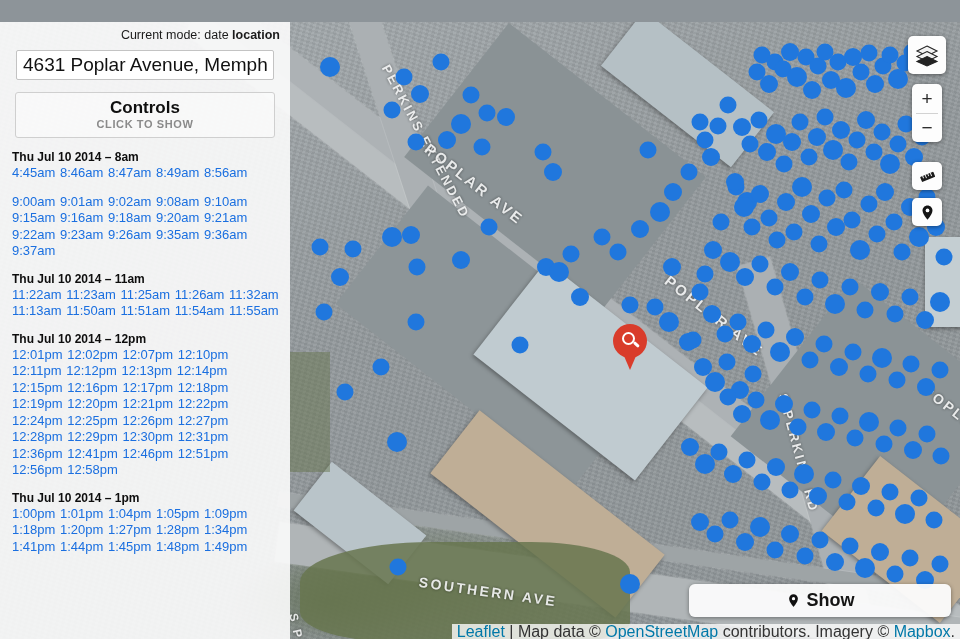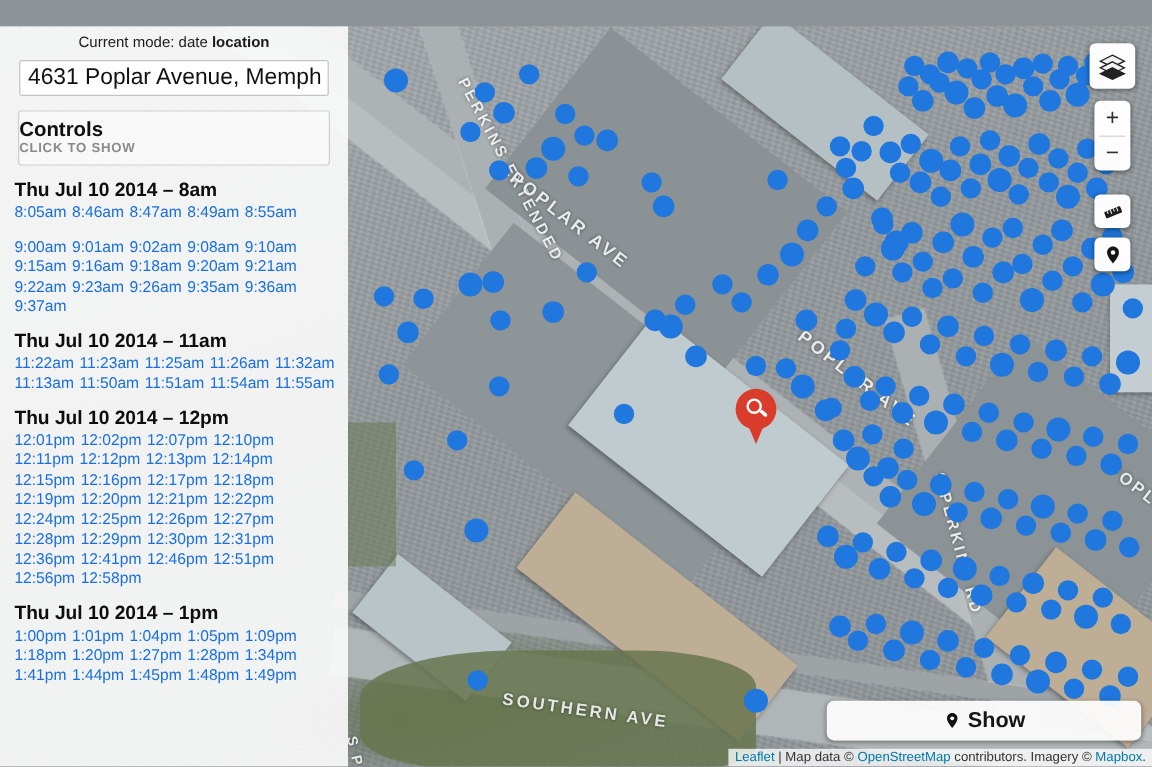--- a/index.html
+++ b/index.html
@@ -209,21 +209,21 @@
   }
 
   
   #attribution {
     position: absolute;
     right: 0; bottom: 0;
     height: 15px;
     line-height: 15px;
     padding: 0 5px;
     background: rgba(255,255,255,.78);
-    font-size: 11px;
+    font-size: 16px;
     color: #333;
     font-family: "Liberation Sans", sans-serif;
     z-index: 32;
     white-space: nowrap;
   }
   #attribution a { color: #0078a8; text-decoration: none; }
 
   
   #sidebar {
     position: absolute;
@@ -237,21 +237,21 @@
   }
   #sidebar-title {
     margin: 12px 0 0 0;
     text-align: center;
     font-size: 21px;
     font-weight: 700;
     color: #121212;
     letter-spacing: .1px;
   }
   #mode-line {
-    text-align: center;
+    text-align: right;
     font-size: 12.5px;
     color: #1b1b1b;
     margin-top: 6px;
   }
   #mode-line b { font-weight: 700; }
   #address-input {
     display: block;
     width: 258px;
     margin: 8px auto 0 auto;
     height: 30px;
@@ -289,39 +289,40 @@
     outline: none;
   }
   #controls-box {
     margin: 12px auto 0 auto;
     width: 260px;
     box-sizing: border-box;
     border: 1px solid #cfcfcf;
     border-radius: 3px;
     background: rgba(255,255,255,.45);
     padding: 5px 0 7px 0;
+    text-align: center;
     cursor: pointer;
   }
   #controls-title {
     font-size: 17px;
     font-weight: 700;
     color: #0f0f0f;
   }
   #controls-sub {
     font-size: 11px;
     font-weight: 700;
     letter-spacing: .6px;
     color: #8a8a8a;
     margin-top: 0px;
   }
 
   #history-list { margin-top: 12px; }
   .hist-group { margin-bottom: 12px; }
   .hist-heading {
-    font-size: 16px;
+    font-size: 12px;
     font-weight: 700;
     color: #0d0d0d;
     margin: 0 0 1px 2px;
   }
   .hist-times {
     font-size: 13px;
     line-height: 16.5px;
     color: #1a6fe0;
     margin: 0 0 0 2px;
     word-spacing: 1px;
@@ -653,21 +654,21 @@
 
 
     <div id="controls-box">
       <div id="controls-title">Controls</div>
       <div id="controls-sub">CLICK TO SHOW</div>
     </div>
 
     <div id="history-list">
         <div class="hist-group">
           <div class="hist-heading">Thu Jul 10 2014 – 8am</div>
-          <div class="hist-times"><span class="t">8:05am</span> <span class="t">8:46am</span> <span class="t">8:47am</span> <span class="t">8:49am</span> <span class="t">8:55am</span></div>
+          <div class="hist-times"><span class="t">4:45am</span> <span class="t">8:46am</span> <span class="t">8:47am</span> <span class="t">8:49am</span> <span class="t">8:56am</span></div>
         </div>
         <div class="hist-group">
           <div class="hist-times"><span class="t">9:00am</span> <span class="t">9:01am</span> <span class="t">9:02am</span> <span class="t">9:08am</span> <span class="t">9:10am</span> <span class="t">9:15am</span> <span class="t">9:16am</span> <span class="t">9:18am</span> <span class="t">9:20am</span> <span class="t">9:21am</span> <span class="t">9:22am</span> <span class="t">9:23am</span> <span class="t">9:26am</span> <span class="t">9:35am</span> <span class="t">9:36am</span> <span class="t">9:37am</span></div>
         </div>
         <div class="hist-group">
           <div class="hist-heading">Thu Jul 10 2014 – 11am</div>
           <div class="hist-times"><span class="t">11:22am</span> <span class="t">11:23am</span> <span class="t">11:25am</span> <span class="t">11:26am</span> <span class="t">11:32am</span> <span class="t">11:13am</span> <span class="t">11:50am</span> <span class="t">11:51am</span> <span class="t">11:54am</span> <span class="t">11:55am</span></div>
         </div>
         <div class="hist-group">
           <div class="hist-heading">Thu Jul 10 2014 – 12pm</div>

